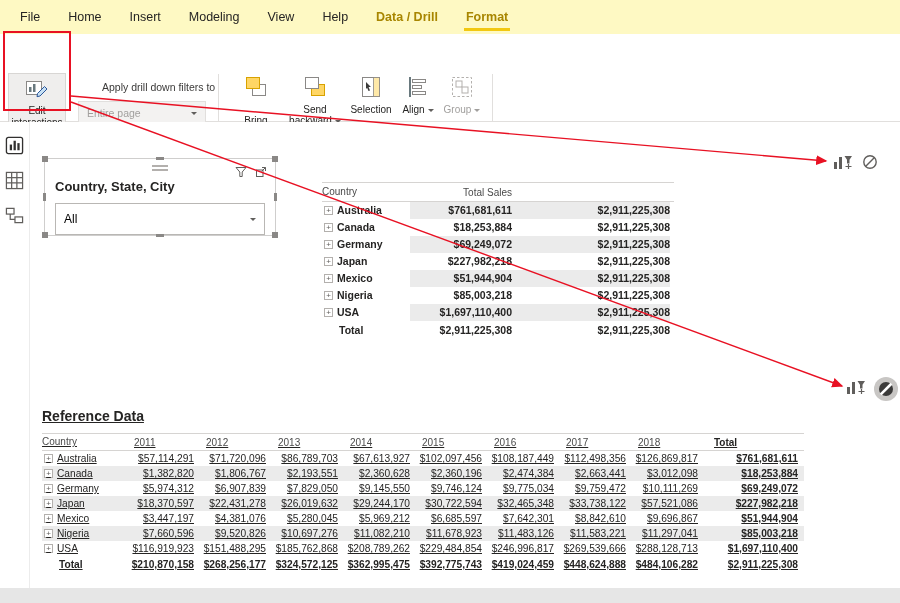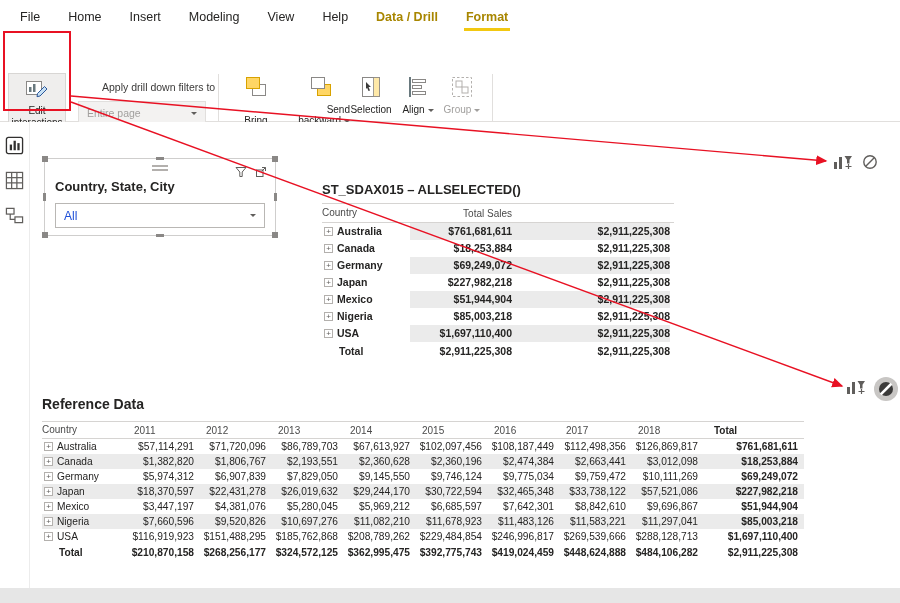--- a/index.html
+++ b/index.html
@@ -1,34 +1,34 @@
 <!DOCTYPE html>
 <html><head>
 <meta charset="utf-8">
 <style>
   *{margin:0;padding:0;box-sizing:border-box;}
   body{width:900px;height:603px;position:relative;background:#e6e6e6;
        font-family:"Liberation Sans",sans-serif;color:#252423;overflow:hidden;cursor:default;}
   
-  .menubar{position:absolute;left:0;top:0;width:900px;height:34px;background:#ffffff;display:flex;padding-left:6px;}
+  .menubar{position:absolute;left:0;top:0;width:900px;height:34px;background:#fef9c3;display:flex;padding-left:6px;}
   .menu-item{padding:0 14px;line-height:34px;font-size:12.5px;position:relative;white-space:nowrap;}
   .menu-item.gold{color:#a88600;font-weight:bold;}
   .menu-item.active::after{content:"";position:absolute;left:12px;right:12px;bottom:3px;height:3px;background:#f2c811;}
   
   .ribbon{position:absolute;left:0;top:34px;width:900px;height:88px;background:#fff;border-bottom:1px solid #e1dfdd;}
   .edit-btn{position:absolute;left:8px;top:39px;width:58px;height:67px;background:#efeeed;border:1px solid #d8d6d4;
             display:flex;flex-direction:column;align-items:center;padding-top:4px;font-size:10px;line-height:12px;text-align:center;}
   .redbox{position:absolute;left:3px;top:31px;width:68px;height:80px;border:2px solid #e81123;z-index:26;pointer-events:none;}
   .drill-label{position:absolute;left:78px;top:47px;font-size:10.5px;color:#3b3a39;margin-left:24px;}
   .drill-select{position:absolute;left:78px;top:67px;width:128px;height:24px;background:#f3f2f1;border:1px solid #e1dfdd;
                 color:#a19f9d;font-size:10.5px;display:flex;align-items:center;justify-content:space-between;padding:0 8px;}
   .rbtn{position:absolute;top:38px;display:flex;flex-direction:column;align-items:center;padding-top:3px;
         font-size:10px;line-height:11px;text-align:center;}
   .rbtn svg{margin-bottom:3px;flex:none;}
-  .bf{left:228px;width:56px;gap:11px;} .sb{left:292px;width:58px;text-align:right;} .sel{left:346px;width:50px;}
+  .bf{left:228px;width:56px;gap:11px;} .sb{left:286px;width:58px;} .sel{left:346px;width:50px;}
   .al{left:398px;width:40px;} .gr{left:440px;width:44px;color:#a19f9d;}
   .vsep{position:absolute;top:40px;width:1px;height:70px;background:#e1dfdd;}
   .vsep1{left:218px;}.vsep2{left:492px;}
   .grp-label{position:absolute;top:107px;font-size:10px;color:#797775;text-align:center;}
   .gl1{left:0;width:218px;}.gl2{left:218px;width:274px;}
   .chev{display:inline-block;width:0;height:0;border-left:3px solid transparent;border-right:3px solid transparent;
         border-top:3.5px solid #605e5c;margin-left:3px;vertical-align:middle;}
   .gr .chev{border-top-color:#a19f9d;}
   
   .sidebar{position:absolute;left:0;top:122px;width:30px;height:466px;background:#fff;border-right:1px solid #ececec;
@@ -39,40 +39,40 @@
   .slicer{position:absolute;left:44px;top:158px;width:232px;height:78px;border:1px solid #cfcecd;background:#fff;}
   .h{position:absolute;background:#8a8886;z-index:2;}
   .h-tl{left:-3px;top:-3px;width:6px;height:6px;}.h-tr{right:-3px;top:-3px;width:6px;height:6px;}
   .h-bl{left:-3px;bottom:-3px;width:6px;height:6px;}.h-br{right:-3px;bottom:-3px;width:6px;height:6px;}
   .h-t{left:50%;margin-left:-4px;top:-2px;width:8px;height:3px;}.h-b{left:50%;margin-left:-4px;bottom:-2px;width:8px;height:3px;}
   .h-l{top:50%;margin-top:-4px;left:-2px;width:3px;height:8px;}.h-r{top:50%;margin-top:-4px;right:-2px;width:3px;height:8px;}
   .slicer-drag{position:absolute;top:6px;left:50%;transform:translateX(-50%);width:16px;height:6px;
                border-top:2px solid #b3b0ad;border-bottom:2px solid #b3b0ad;}
   .slicer-tools{position:absolute;top:5px;right:8px;display:flex;gap:8px;align-items:center;}
   .slicer-title{position:absolute;top:20px;left:10px;font-size:13px;font-weight:bold;}
-  .slicer-dd{position:absolute;left:10px;right:10px;top:44px;height:25px;border:1px solid #b9b7b4;
-             display:flex;align-items:center;justify-content:space-between;padding:0 8px;font-size:12px;color:#1d4ed8;}
+  .slicer-dd{position:absolute;left:10px;right:10px;top:44px;height:32px;border:1px solid #b9b7b4;
+             display:flex;align-items:center;justify-content:space-between;padding:0 8px;font-size:12px;color:#000000;}
   
   .sales{position:absolute;left:322px;top:182px;width:352px;}
   .sales-title{font-size:13px;font-weight:bold;margin-bottom:6px;}
   .st-header{display:flex;height:20px;line-height:20px;border-top:1px solid #d6d4d2;border-bottom:1px solid #d6d4d2;
              font-size:10px;color:#4a4a4a;}
   .st-row{display:flex;height:17px;line-height:17px;font-size:10.5px;}
   .st-c0{width:88px;display:flex;align-items:center;}
   .st-c1{width:102px;text-align:right;}
   .st-c2{width:158px;text-align:right;}
   .st-num{font-weight:bold;}
   .st-row.alt .st-num{background:#ebebeb;}
   .country-name{font-weight:bold;margin-left:4px;font-size:10.5px;}
   .expander{display:inline-block;width:9px;height:9px;border:1px solid #b3b0ad;font-size:8px;line-height:7px;
             text-align:center;color:#605e5c;margin-left:2px;flex:none;background:#fff;}
   .st-totalrow{font-weight:bold;height:18px;line-height:18px;}
   .st-total-label{padding-left:17px;}
   
-  .reference{position:absolute;left:42px;top:396px;width:762px;}
+  .reference{position:absolute;left:42px;top:408px;width:762px;text-decoration:underline;}
   .ref-title{font-size:14px;font-weight:bold;margin-bottom:9px;}
   .rf-header{display:flex;height:18px;line-height:18px;border-top:1px solid #d6d4d2;border-bottom:1px solid #d6d4d2;
              font-size:10px;color:#4a4a4a;}
   .rf-row{display:flex;height:15px;line-height:15px;font-size:10.2px;}
   .rf-c0,.rf-c0h{width:80px;display:flex;align-items:center;}
   .rf-year{width:72px;text-align:right;}
   .rf-yh{text-align:left;padding-left:12px;}
   .rf-tot{width:100px;text-align:right;font-weight:bold;}
   .rf-toth{text-align:left;padding-left:16px;font-weight:bold;color:#252423;}
   .country-name-rf{margin-left:4px;}
@@ -239,21 +239,20 @@
     </span>
   </div>
   <div class="slicer-title">Country, State, City</div>
   <div class="slicer-dd">
     <span>All</span>
     <span class="chev"></span>
   </div>
 </div>
 
 <div class="sales">
-  <div class="sales-title">ST_SDAX015 – ALLSELECTED()</div>
   <div class="st-header">
       <div class="st-cell st-h st-c0">Country</div>
       <div class="st-cell st-h st-c1">Total Sales</div>
     </div>
   <div>
       <div class="st-row alt">
         <div class="st-c0">
           <span class="expander">+</span>
           <span class="country-name">Australia</span>
         </div>

